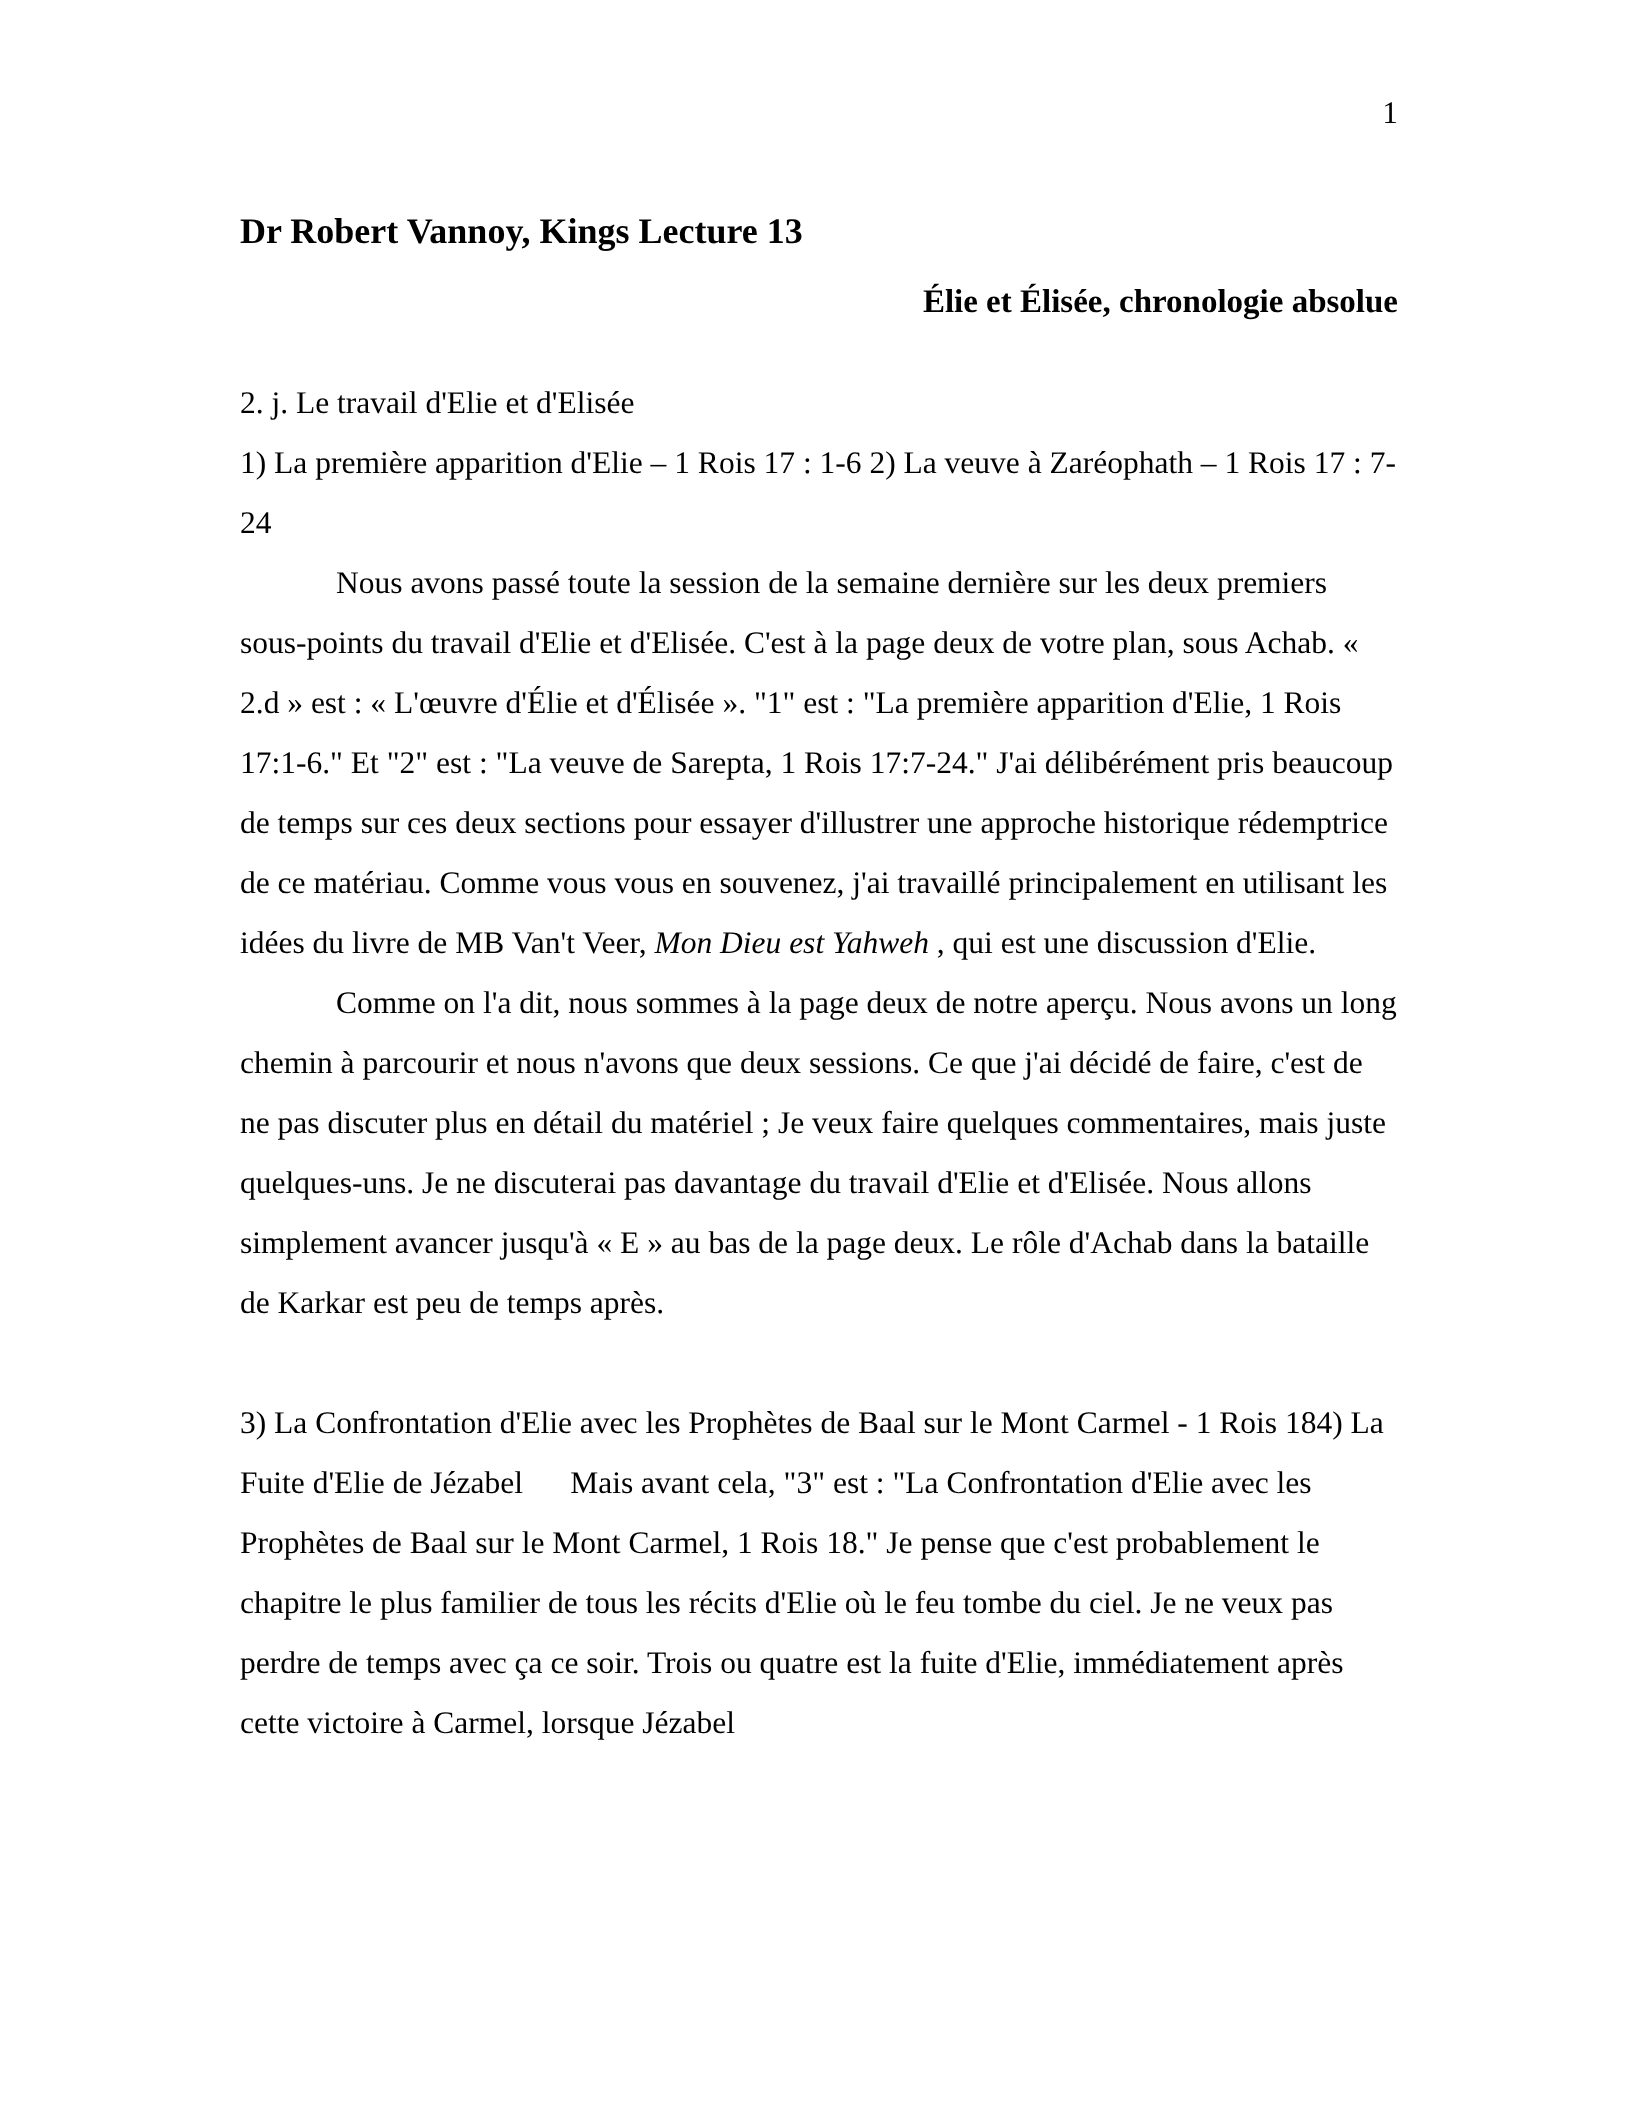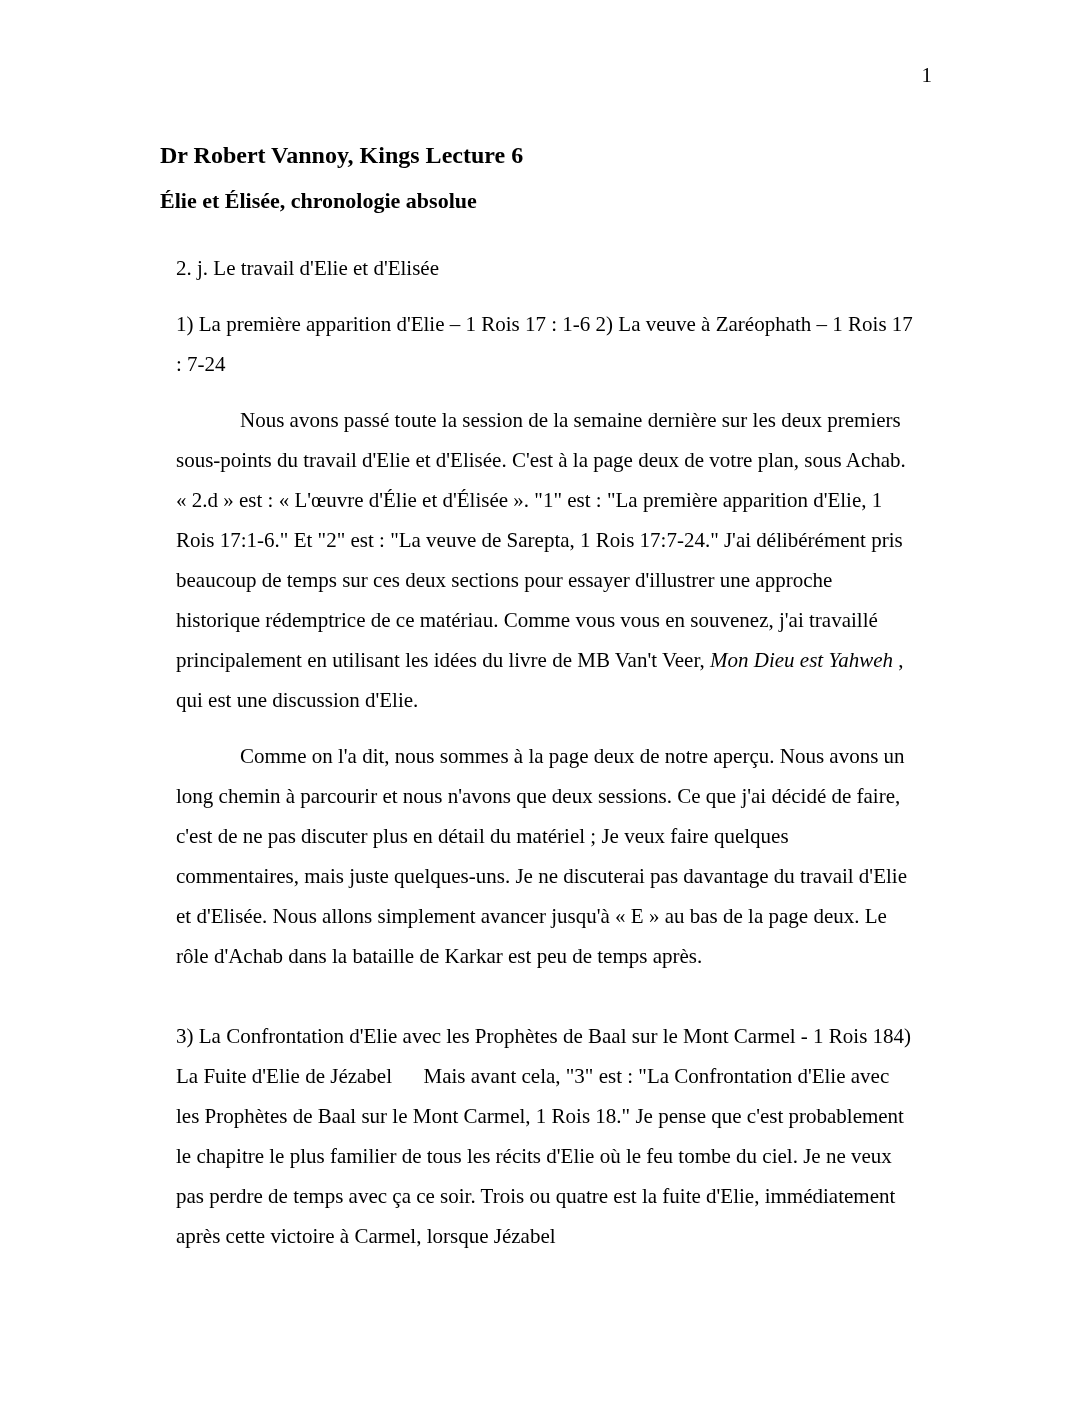--- a/index.html
+++ b/index.html
@@ -40,27 +40,27 @@
   }
   .copyright {
     font-size: 17px;
     line-height: 22px;
     margin: 0 0 24px 0;
   }
   .heading {
     font-size: 22px;
     line-height: 30px;
     font-weight: bold;
-    text-align: left;
+    text-align: right;
     margin: 0 0 32px 0;
   }
   p.para {
     font-size: 21px;
     line-height: 40px;
-    margin: 16px;
+    margin: 0;
     text-align: left;
   }
   p.indent {
     text-indent: 64px;
   }
   p.space-before {
     margin-top: 40px;
   }
   .italic {
     font-style: italic;
@@ -69,21 +69,21 @@
 </style>
 </head>
 <body>
 
 <div class="page">
 
   <div class="page-number">1</div>
 
   <div class="content">
 
-    <h1 class="title">Dr Robert Vannoy, Kings Lecture 6</h1>
+    <h1 class="title">Dr Robert Vannoy, Kings Lecture 13</h1>
 
 
     <h2 class="heading">Élie et Élisée, chronologie absolue</h2>
 
     <p class="para">2. j. Le travail d'Elie et d'Elisée</p>
 
     <p class="para">1) La première apparition d'Elie – 1 Rois 17 : 1-6 2) La veuve à Zaréophath – 1 Rois 17 : 7-24</p>
 
     <p class="para indent"><span>Nous avons passé toute la session de la semaine dernière sur les deux premiers sous-points du travail d'Elie et d'Elisée. C'est à la page deux de votre plan, sous Achab. « 2.d » est : « L'œuvre d'Élie et d'Élisée ». "1" est : "La première apparition d'Elie, 1 Rois 17:1-6." Et "2" est : "La veuve de Sarepta, 1 Rois 17:7-24." J'ai délibérément pris beaucoup de temps sur ces deux sections pour essayer d'illustrer une approche historique rédemptrice de ce matériau. Comme vous vous en souvenez, j'ai travaillé principalement en utilisant les idées du livre de MB Van't Veer, </span><span class="italic">Mon Dieu est Yahweh</span><span> , qui est une discussion d'Elie.</span></p>
 

